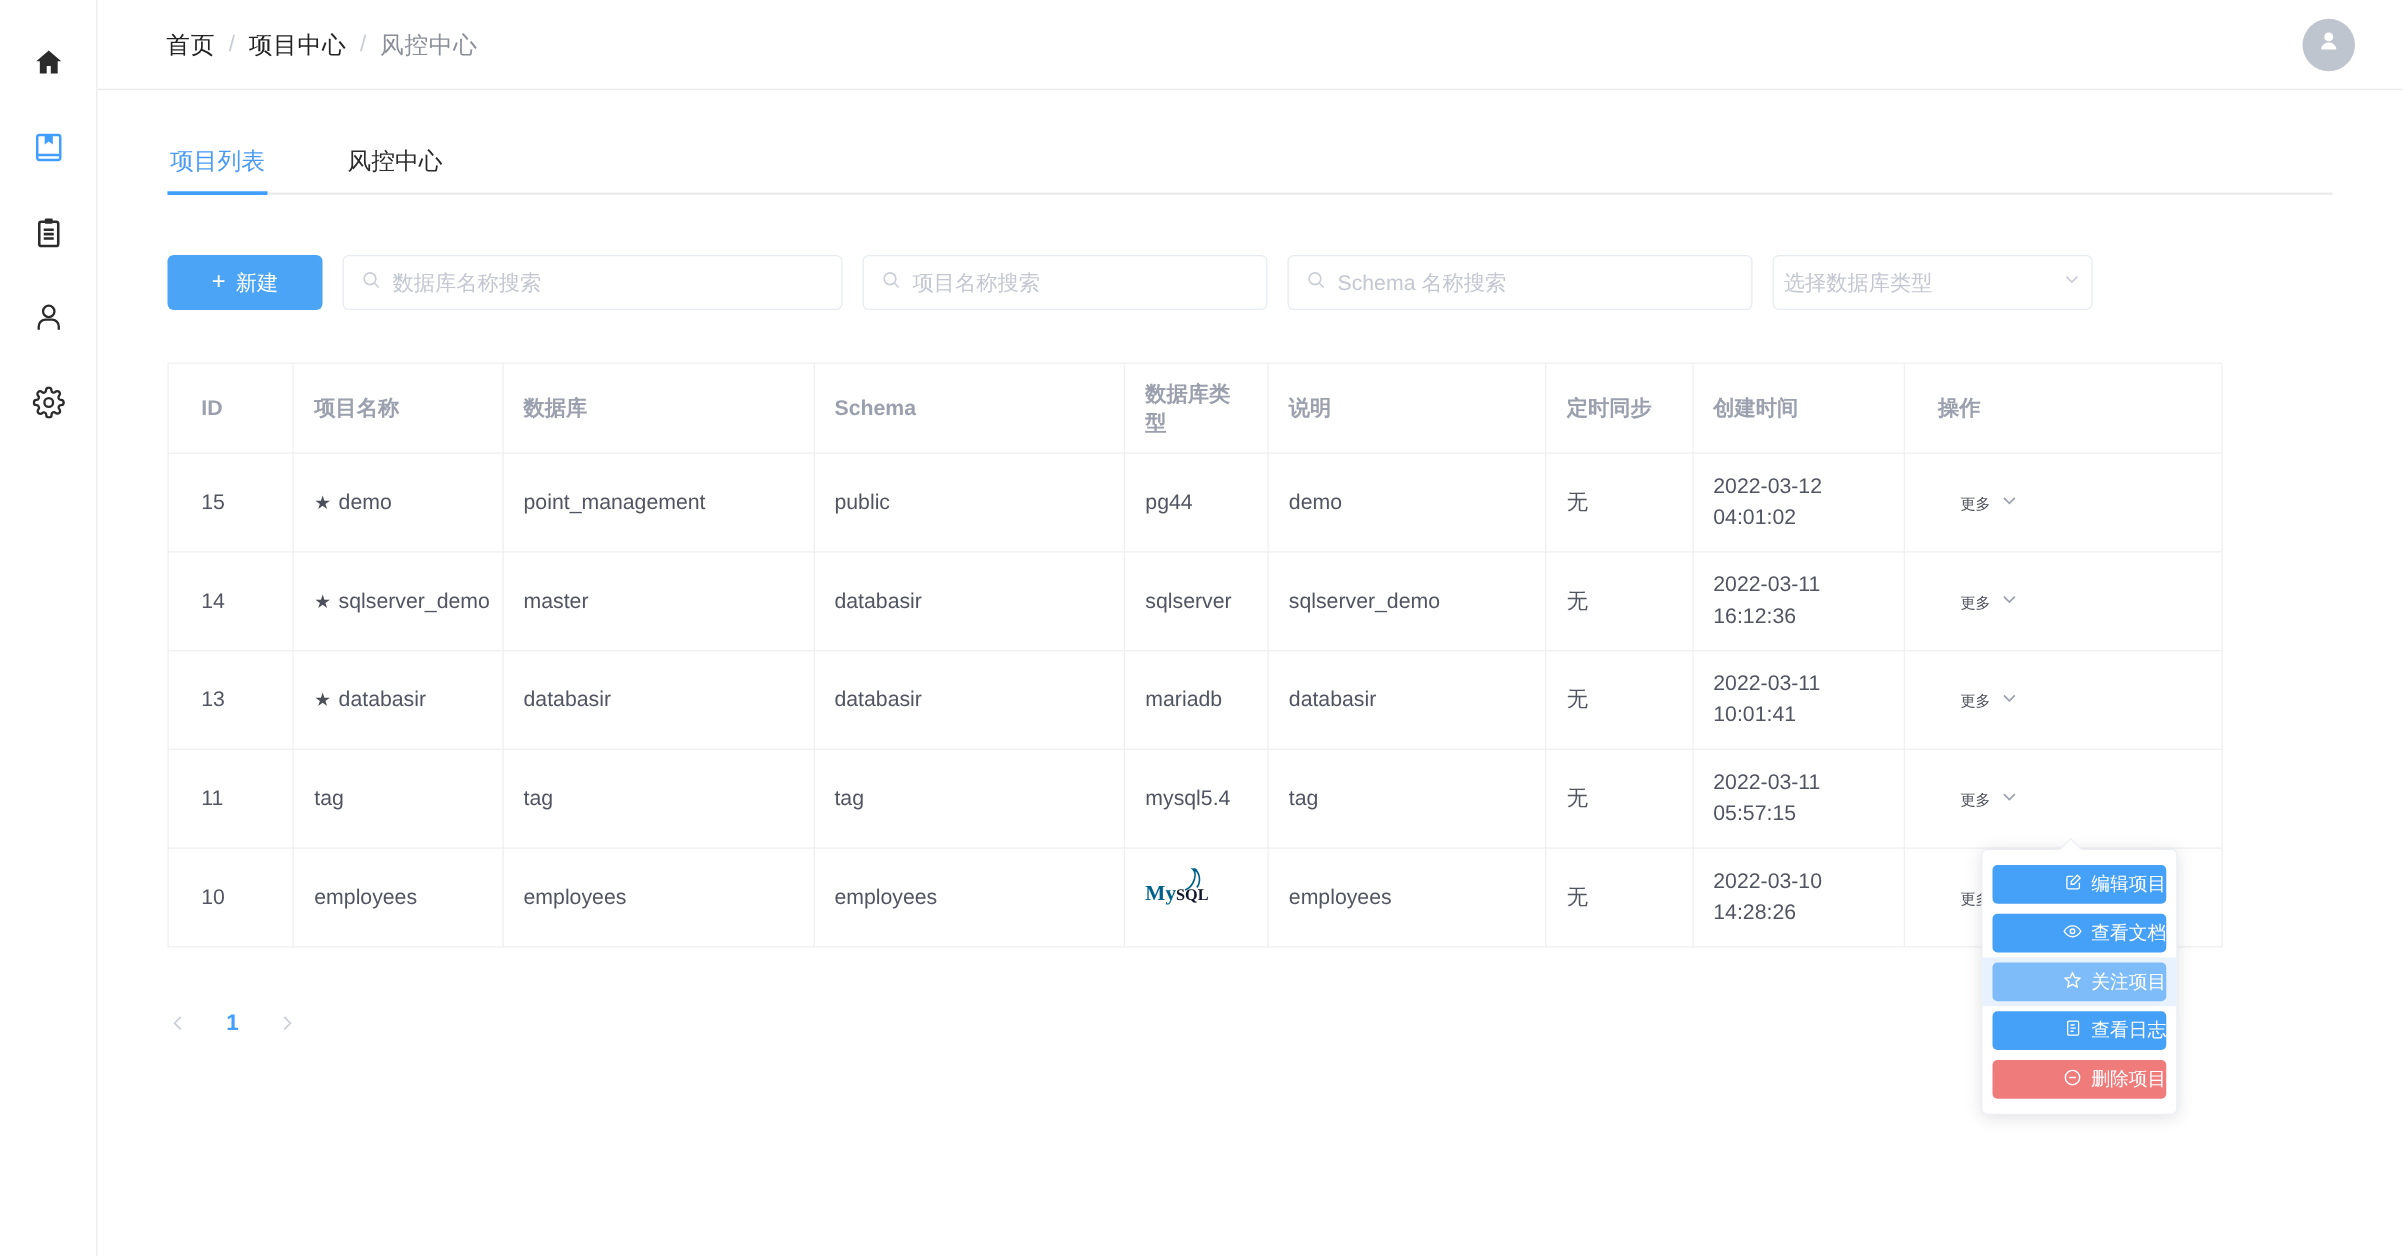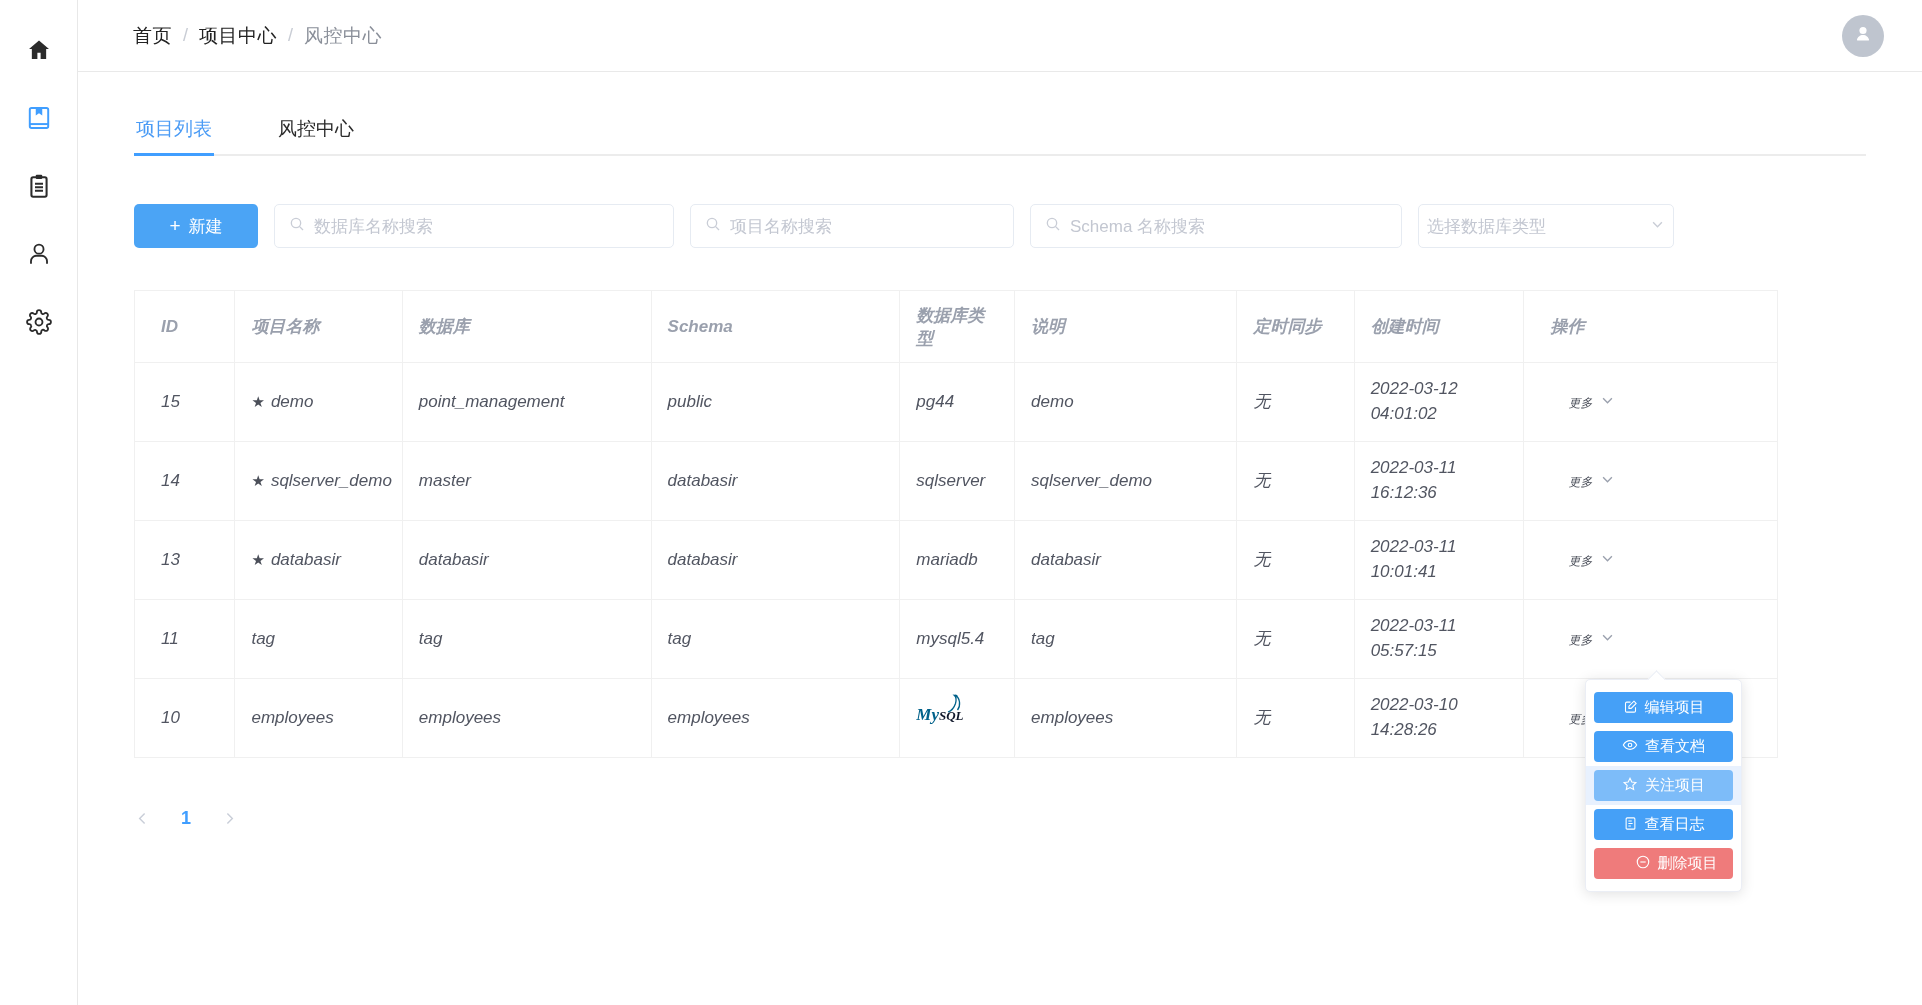--- a/index.html
+++ b/index.html
@@ -93,21 +93,21 @@
   .search-box .ph { color: #c3c7d1; font-size: 17px; margin-left: 9px; }
   .select-box {
     width: 256px; height: 44px;
     border: 1px solid #e6ebf2; border-radius: 5px;
     display: flex; align-items: center; justify-content: space-between;
     padding: 0 8px; cursor: pointer; background: #fff;
   }
   .select-box .ph { color: #c3c7d1; font-size: 17px; }
 
   
-  .table-wrap { padding: 0 56px; margin-top: 42px; font-style: italic; }
+  .table-wrap { padding: 0 56px; margin-top: 42px; }
   table.grid { width: 1644px; border-collapse: collapse; table-layout: fixed; }
   table.grid th, table.grid td {
     border: 1px solid #f0f0f0;
     text-align: left;
     padding: 0 16px;
     font-weight: normal;
     vertical-align: middle;
   }
   table.grid th {
     height: 72px;
@@ -169,21 +169,21 @@
     width: 12px; height: 12px;
     background: #fff;
     border-left: 1px solid #ebeef5;
     border-top: 1px solid #ebeef5;
     transform: rotate(45deg);
   }
   .dd-row { padding: 4px 8px; cursor: pointer; }
   .dd-row.highlight { background: #e8f1fe; }
   .dd-item {
     width: 100%; height: 31px; border-radius: 4px;
-    display: flex; align-items: center; justify-content: center;
+    display: flex; align-items: center; justify-content: flex-end;
     gap: 7px; color: #ffffff; font-size: 15px;
   }
   .dd-item.blue  { background: #45a0f7; }
   .dd-item.lblue { background: #7dbcf9; }
   .dd-item.red   { background: #ef7b7b; padding-left: 25px; }
 </style>
 </head>
 <body>
 
 <div class="app">

